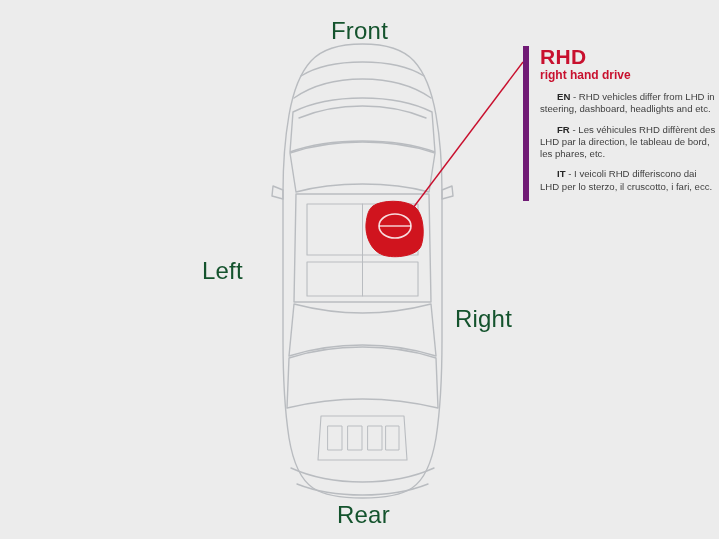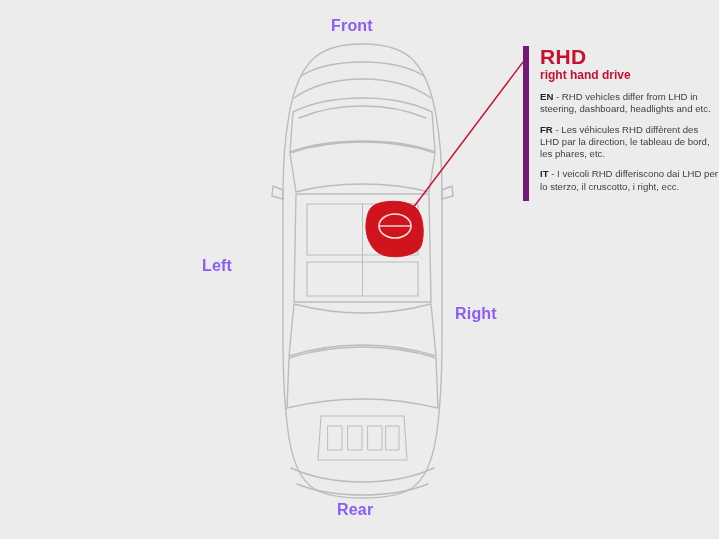--- a/index.html
+++ b/index.html
@@ -15,23 +15,23 @@
   }
   .stage {
     position: relative;
     width: 719px;
     height: 539px;
   }
 
   
   .orient-label {
     position: absolute;
-    color: #8b5cf6;
-    font-weight: bold;
-    font-size: 16px;
+    color: #14532d;
+    font-weight: normal;
+    font-size: 24px;
     letter-spacing: 0.2px;
     white-space: nowrap;
   }
   .orient-front { top: 17px; left: 331px; }
   .orient-rear  { top: 501px; left: 337px; text-align: center; }
   .orient-left  { top: 257px; left: 202px; }
   .orient-right { top: 257px; left: 455px; margin-top: 48px; }
 
   
   .car-wrap {
@@ -80,20 +80,21 @@
   }
   .lang-block {
     font-size: 9.6px;
     line-height: 12.3px;
     color: #3f3f3f;
     margin-bottom: 8px;
   }
   .lang-code {
     font-weight: bold;
     color: #262626;
+    margin-left: 17px;
   }
 </style>
 </head>
 <body>
 
 <div class="stage">
 
   <div class="orient-label orient-front">Front</div>
   <div class="orient-label orient-rear">Rear</div>
   <div class="orient-label orient-left">Left</div>
@@ -177,18 +178,18 @@
     <div class="info-title">RHD</div>
     <div class="info-subtitle">right hand drive</div>
     <div>
       <div class="lang-block">
         <span class="lang-code">EN</span><span> - RHD vehicles differ from LHD in steering, dashboard, headlights and etc.</span>
       </div>
       <div class="lang-block">
         <span class="lang-code">FR</span><span> - Les véhicules RHD diffèrent des LHD par la direction, le tableau de bord, les phares, etc.</span>
       </div>
       <div class="lang-block">
-        <span class="lang-code">IT</span><span> - I veicoli RHD differiscono dai LHD per lo sterzo, il cruscotto, i right, ecc.</span>
+        <span class="lang-code">IT</span><span> - I veicoli RHD differiscono dai LHD per lo sterzo, il cruscotto, i fari, ecc.</span>
       </div>
     </div>
   </div>
 
 </div>
 
 </body></html>

